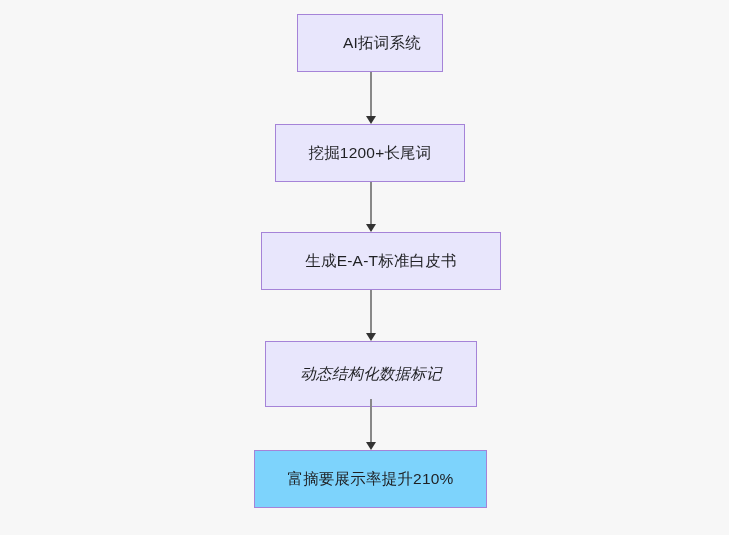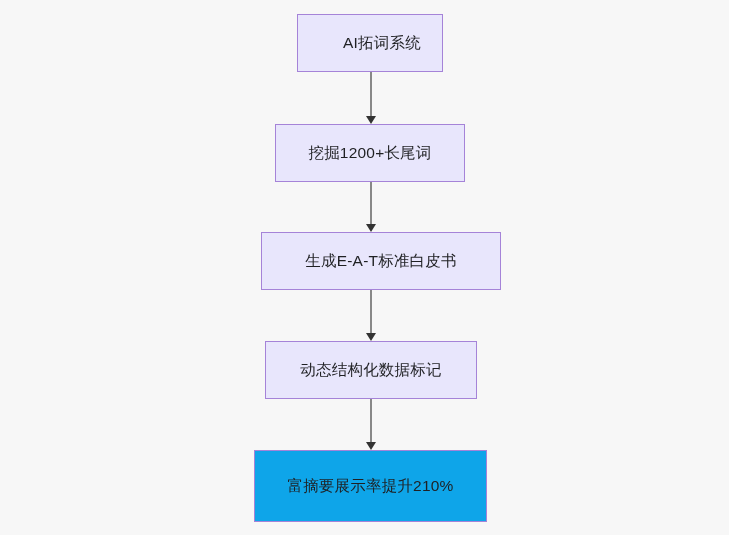--- a/index.html
+++ b/index.html
@@ -69,25 +69,25 @@
   </div>
 
   <div class="node" id="n2" style="left: 275px; top: 124px; width: 190px; height: 58px; background: rgb(232, 230, 252); border-color: rgb(165, 131, 216);">
     <span class="node-label" style="color: rgb(31, 32, 35);">挖掘1200+长尾词</span>
   </div>
 
   <div class="node" id="n3" style="left: 261px; top: 232px; width: 240px; height: 58px; background: rgb(232, 230, 252); border-color: rgb(165, 131, 216);">
     <span class="node-label" style="color: rgb(31, 32, 35);">生成E-A-T标准白皮书</span>
   </div>
 
-  <div class="node" id="n4" style="left: 265px; top: 341px; width: 212px; height: 58px; background: rgb(232, 230, 252); border-color: rgb(165, 131, 216);">
+  <div class="node" id="n4" style="left: 265px; top: 341px; width: 212px; height: 66px; background: rgb(232, 230, 252); border-color: rgb(165, 131, 216); font-style: italic;">
     <span class="node-label" style="color: rgb(31, 32, 35);">动态结构化数据标记</span>
   </div>
 
-  <div class="node" id="n5" style="left: 254px; top: 450px; width: 233px; height: 72px; background: #0ea5e9; border-color: rgb(165, 131, 216);">
+  <div class="node" id="n5" style="left: 254px; top: 450px; width: 233px; height: 58px; background: #7dd3fc; border-color: rgb(165, 131, 216);">
     <span class="node-label" style="color: rgb(31, 32, 35);">富摘要展示率提升210%</span>
   </div>
 
   <div class="edge" id="e1" style="left: 364px; top: 72px; height: 52px;">
     <div class="edge-line" style="background: rgb(136, 136, 136);"></div>
     <div class="edge-head" style="border-top-color: rgb(51, 51, 51);"></div>
   </div>
 
   <div class="edge" id="e2" style="left: 364px; top: 182px; height: 50px;">
     <div class="edge-line" style="background: rgb(136, 136, 136);"></div>

